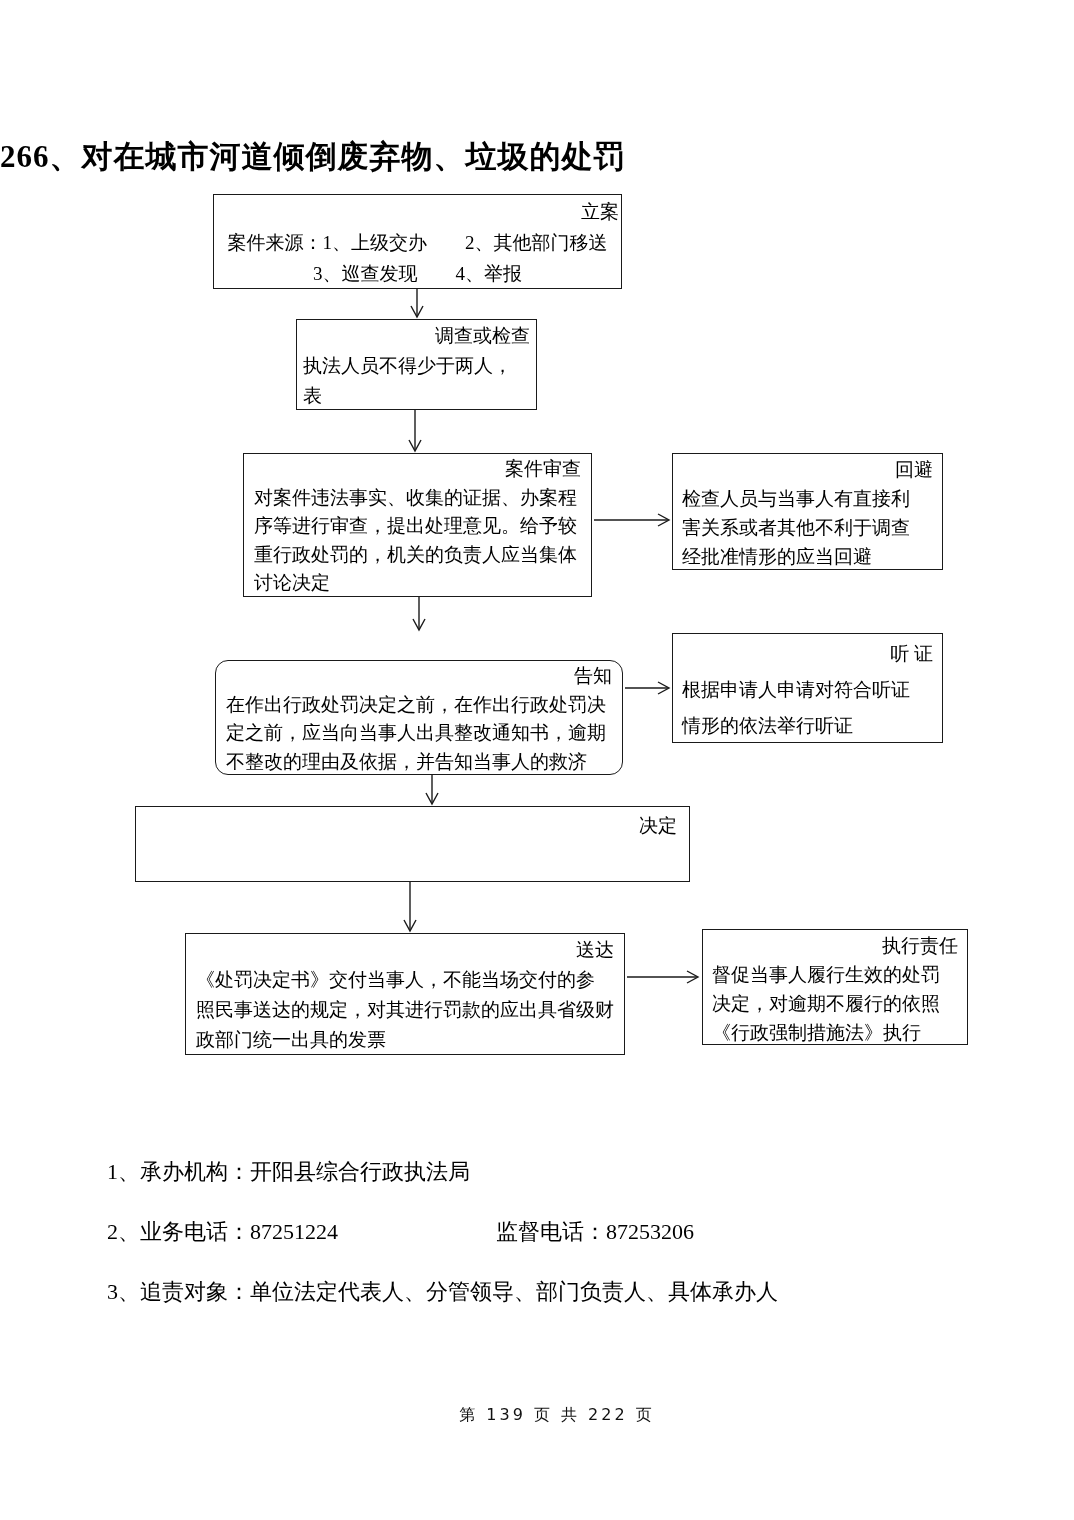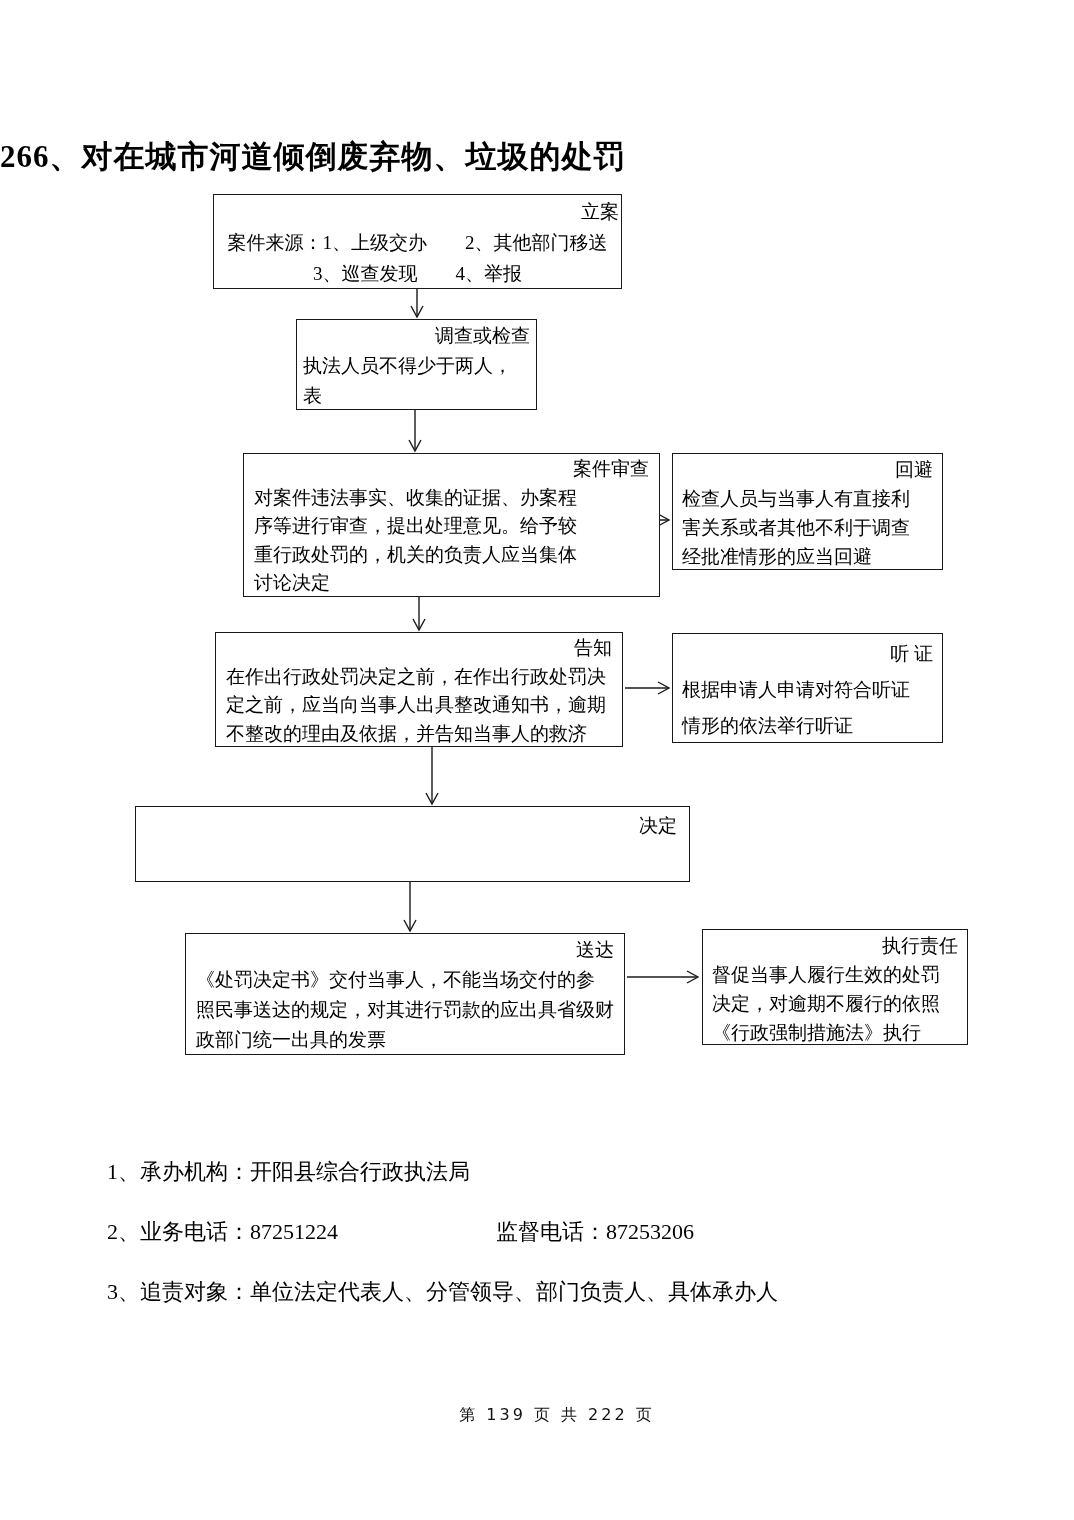--- a/index.html
+++ b/index.html
@@ -41,23 +41,23 @@
     font-family: Liberation Serif, serif;
   }
   .box-body {
     white-space: pre-line;
     text-align: left;
   }
   .body-center { text-align: center; }
   
   #node-filing        { left:213px; top:194px;  width:409px; height:95px;  line-height:31px;   padding:1px 2px 0; }
   #node-investigation { left:296px; top:319px;  width:241px; height:91px;  line-height:30px;   padding:1px 6px 0; }
-  #node-review        { left:243px; top:453px;  width:417px; height:144px; line-height:28.5px; padding:1px 10px 0; }
+  #node-review        { left:243px; top:453px;  width:349px; height:144px; line-height:28.5px; padding:1px 10px 0; }
   #node-recusal       { left:672px; top:453px;  width:271px; height:117px; line-height:29px;   padding:1px 9px 4px; }
-  #node-notification  { left:215px; top:632px;  width:408px; height:115px; line-height:28.5px; padding:1px 10px 0; }
+  #node-notification  { left:215px; top:660px;  width:408px; height:115px; line-height:28.5px; padding:1px 10px 0;border-radius:13px; }
   #node-hearing       { left:672px; top:633px;  width:271px; height:110px; line-height:36px;   padding:2px 9px 0; }
   #node-decision      { left:135px; top:806px;  width:555px; height:76px;  line-height:34px;   padding:2px 12px 0; }
   #node-delivery      { left:185px; top:933px;  width:440px; height:122px; line-height:30px;   padding:1px 10px 0; }
   #node-execution     { left:702px; top:929px;  width:266px; height:116px; line-height:29px;   padding:1px 9px 0; }
 
   #flow-arrows {
     position: absolute;
     left: 0;
     top: 0;
     pointer-events: none;

